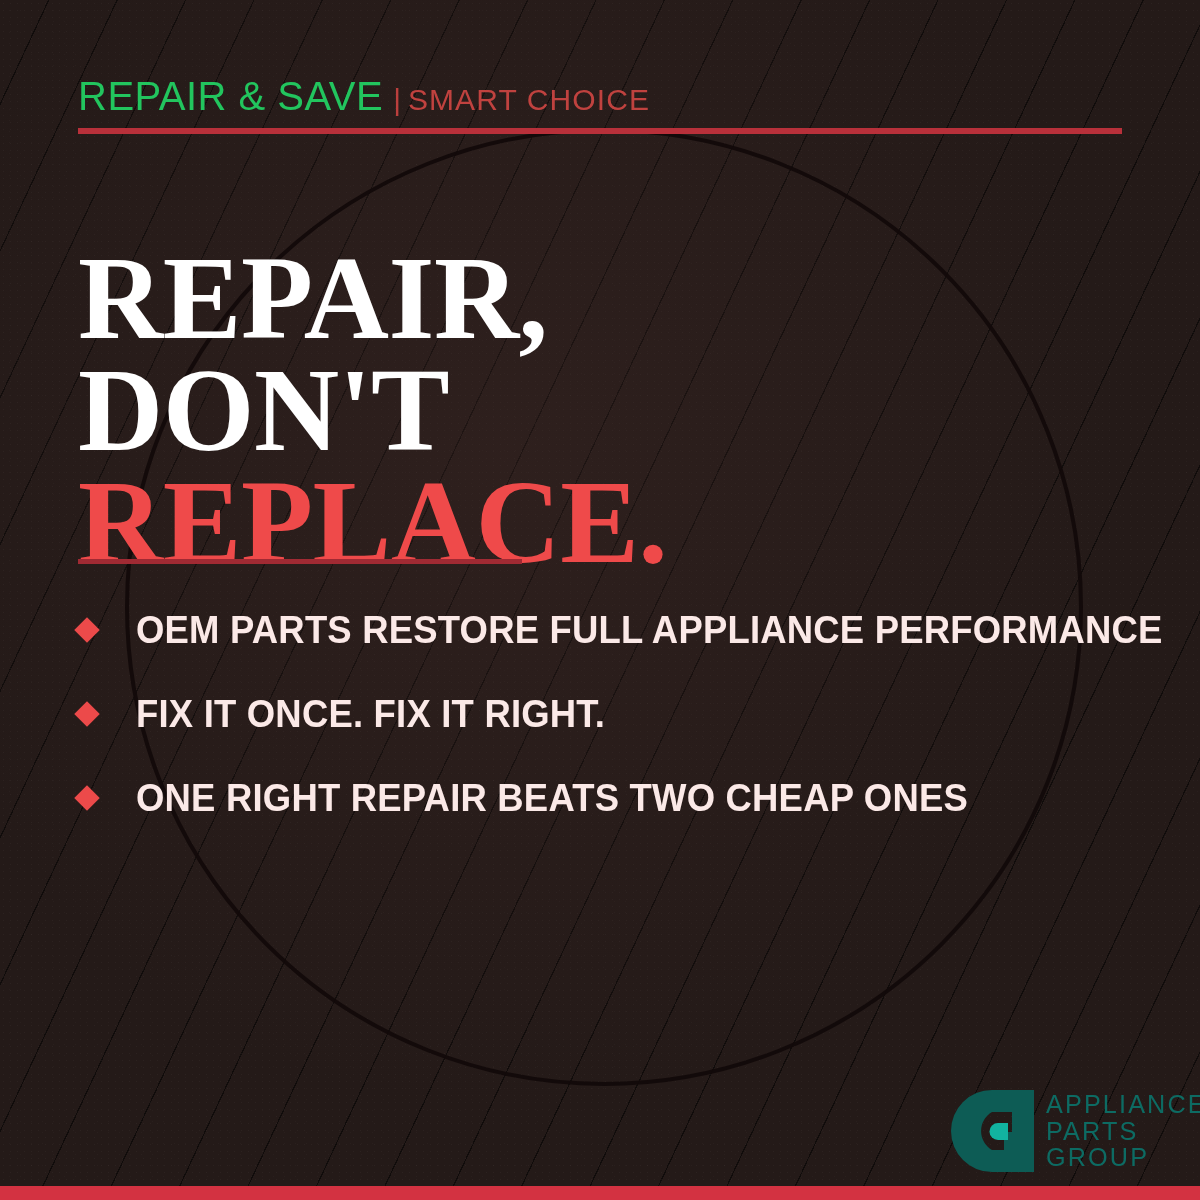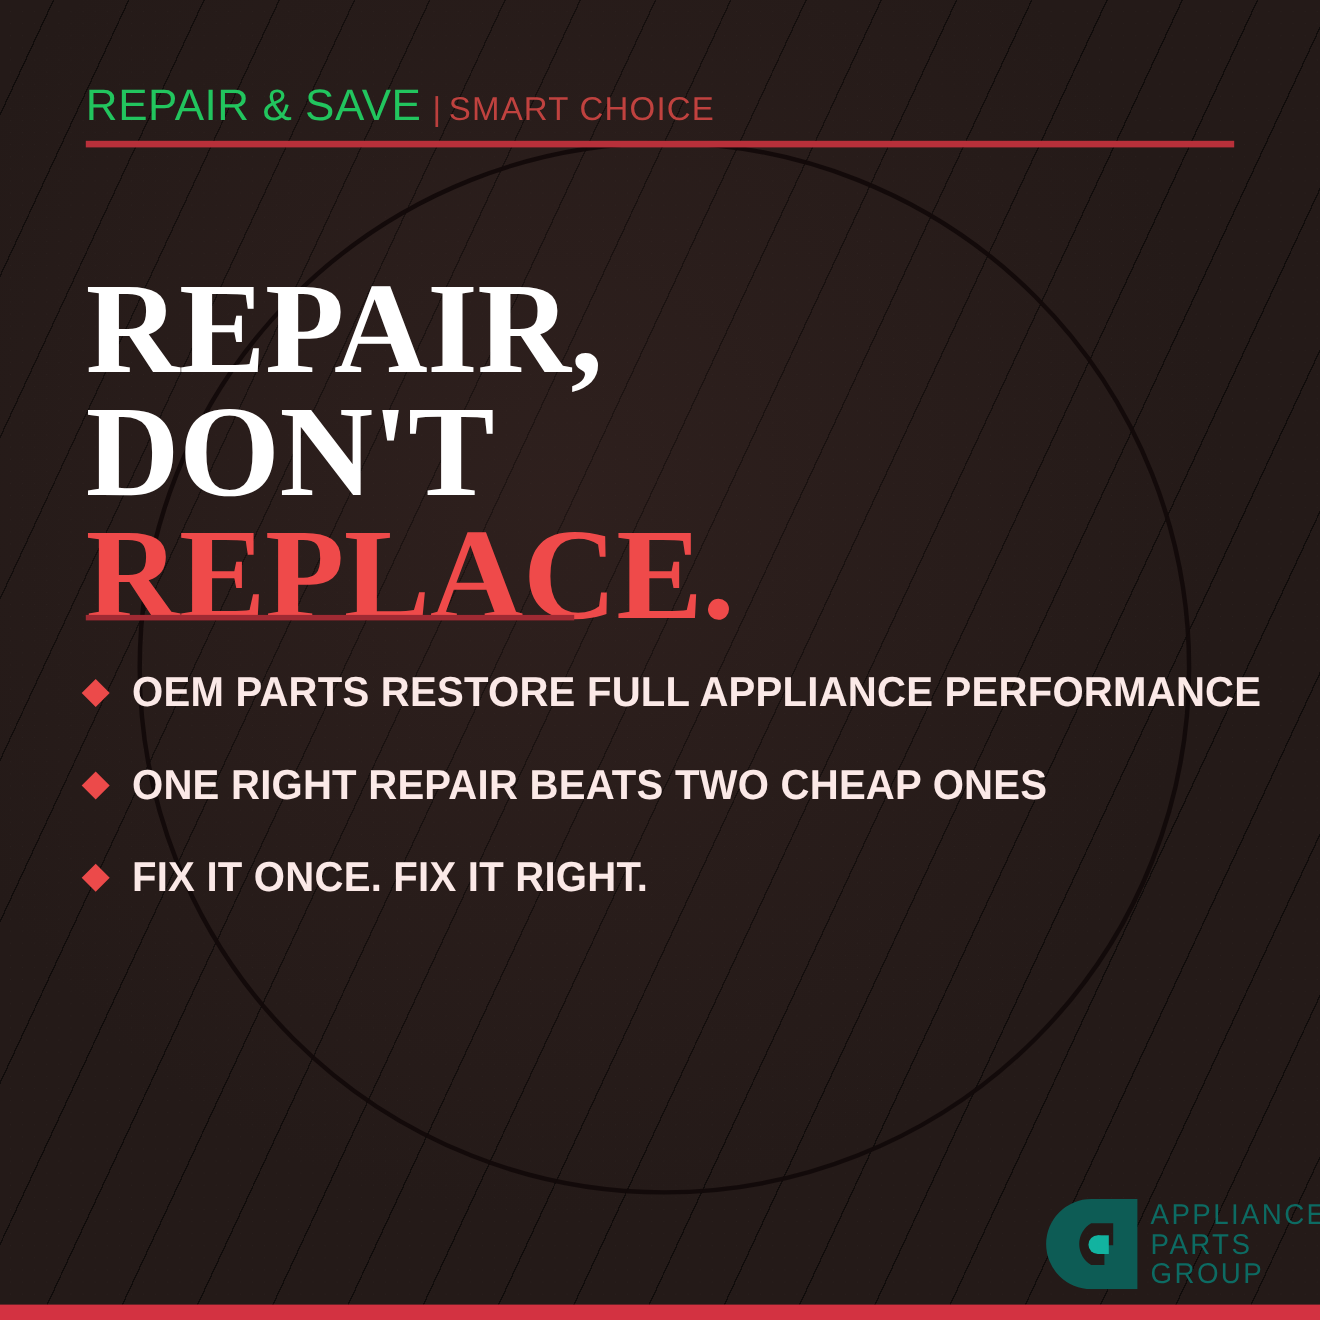--- a/index.html
+++ b/index.html
@@ -138,20 +138,21 @@
   .bullets {
     position: absolute;
     left: 78px;
     top: 588px;
     width: 1080px;
   }
   .bullet-row {
     display: flex;
     align-items: center;
     height: 84px;
+    gap: 16px;
   }
   .diamond {
     width: 18px;
     height: 18px;
     background: #ec4a4a;
     transform: rotate(45deg);
     flex: 0 0 auto;
     margin-right: 24px;
   }
   .bullet-text {
@@ -226,25 +227,25 @@
 
     <div class="rule-mid"></div>
 
     <div class="bullets">
       <div class="bullet-row">
         <span class="diamond"></span>
         <span class="bullet-text">OEM PARTS RESTORE FULL APPLIANCE PERFORMANCE</span>
       </div>
       <div class="bullet-row">
         <span class="diamond"></span>
-        <span class="bullet-text">ONE RIGHT REPAIR BEATS TWO CHEAP ONES</span>
+        <span class="bullet-text">FIX IT ONCE. FIX IT RIGHT.</span>
       </div>
       <div class="bullet-row">
         <span class="diamond"></span>
-        <span class="bullet-text">FIX IT ONCE. FIX IT RIGHT.</span>
+        <span class="bullet-text">ONE RIGHT REPAIR BEATS TWO CHEAP ONES</span>
       </div>
     </div>
 
     <div class="logo">
       <span class="logo-mark">
         <svg width="88" height="82" viewBox="0 0 88 82" xmlns="http://www.w3.org/2000/svg">
           <path d="M44 0 H86 V82 H64 V22 H44 A22 22 0 0 0 44 60 H56 V42 H78 V82 H44 A41 41 0 0 1 44 0 Z" fill="#0d5c55"></path>
           <path d="M56 34 A8.5 8.5 0 0 0 56 50 L56 34 Z" fill="#12b3a0" transform="translate(0,-0.5)"></path>
           <circle cx="50" cy="41.5" r="8.5" fill="#12b3a0"></circle>
           <rect x="50" y="33" width="10" height="17" fill="#12b3a0"></rect>

